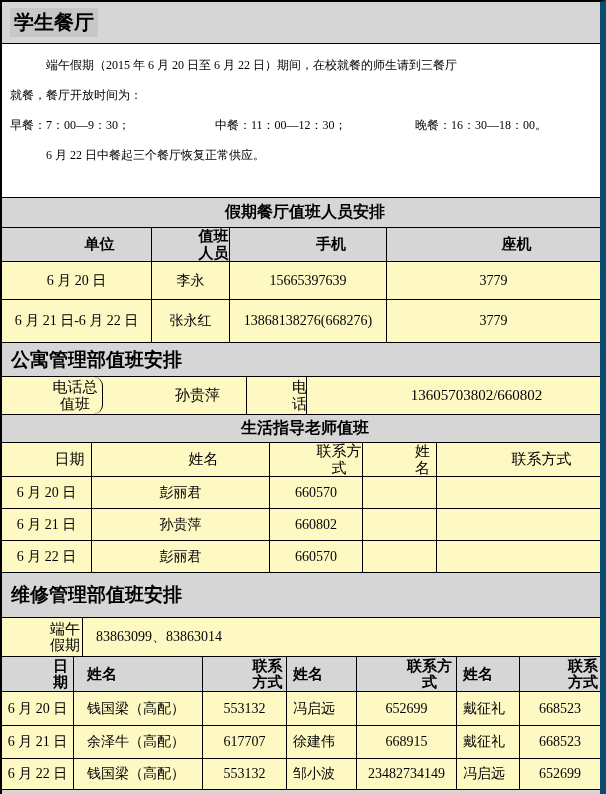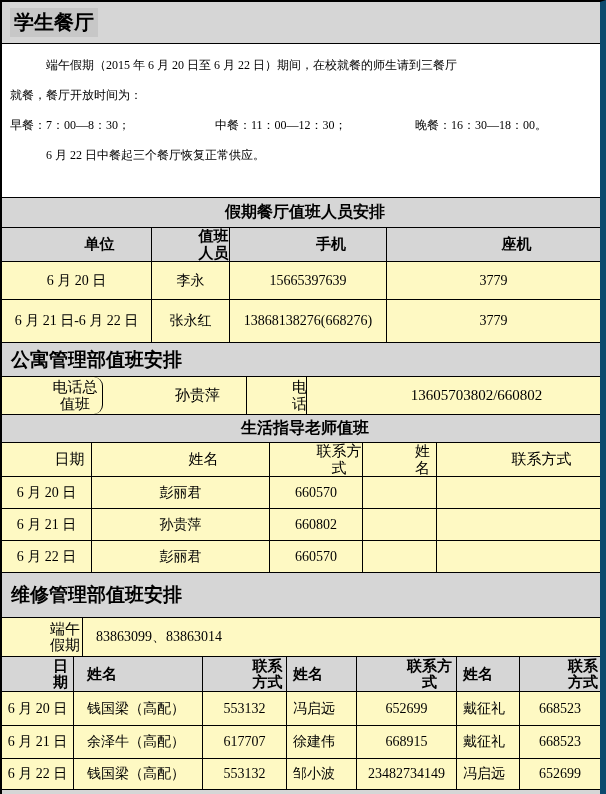--- a/index.html
+++ b/index.html
@@ -55,21 +55,21 @@
 <div class="doc">
 
   <div class="row gray titlebar">
     <span class="hl">学生餐厅</span>
   </div>
 
   <div class="notice">
     <div class="indent">端午假期（2015 年 6 月 20 日至 6 月 22 日）期间，在校就餐的师生请到三餐厅</div>
     <div>就餐，餐厅开放时间为：</div>
     <div>
-      <span class="meal1">早餐：7：00—8：30；</span><span class="meal2">中餐：11：00—12：30；</span><span>晚餐：16：30—18：00。</span>
+      <span class="meal1">早餐：7：00—9：30；</span><span class="meal2">中餐：11：00—12：30；</span><span>晚餐：16：30—18：00。</span>
     </div>
     <div class="indent">6 月 22 日中餐起三个餐厅恢复正常供应。</div>
   </div>
 
   <div class="row gray sec-center h30">假期餐厅值班人员安排</div>
   <div class="row gray h34">
     <div class="cell bold f15 t1a">单位</div>
     <div class="cell bold f15 t1b">值班人员</div>
     <div class="cell bold f15 t1c">手机</div>
     <div class="cell bold f15 last">座机</div>

